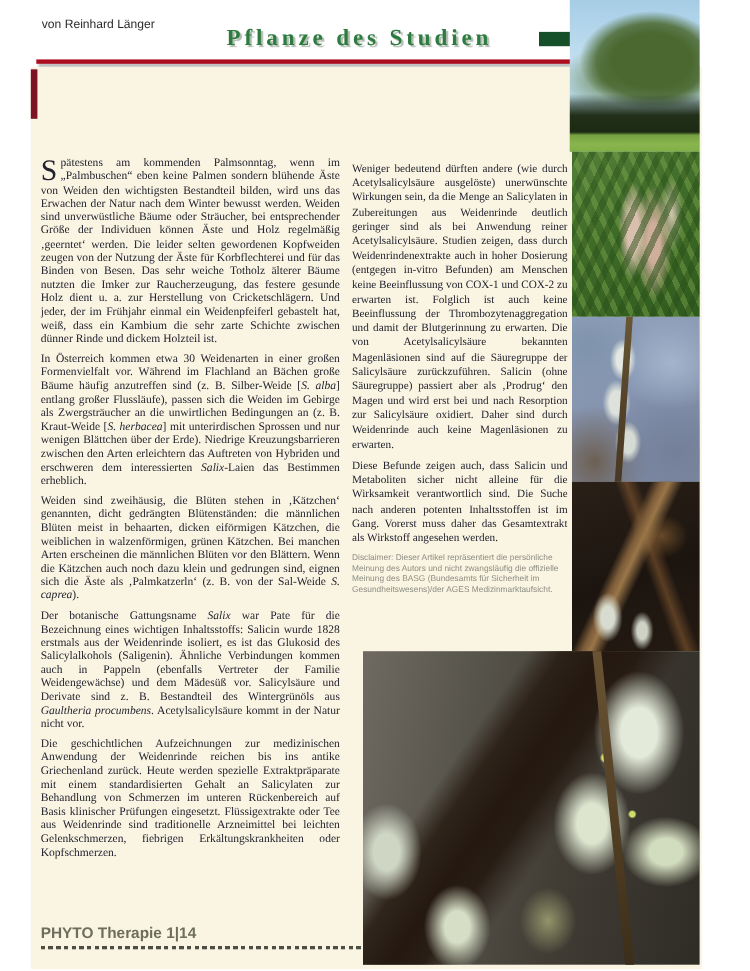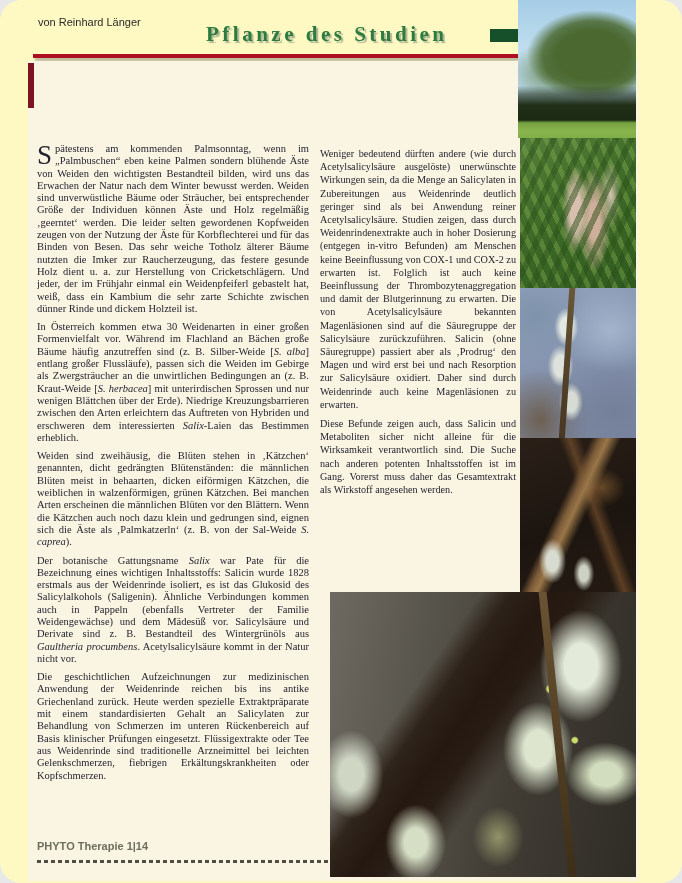--- a/index.html
+++ b/index.html
@@ -6,23 +6,23 @@
     --c-cream:#faf5e2;
     --c-red:#ad0f20;
     --c-darkred:#7c1423;
     --c-green:#2e7b40;
     --c-darkgreen:#15502a;
     --c-text:#232330;
     --c-footer:#6e6e5e;
   }
   html,body{margin:0;padding:0;background:#e8e8e8;}
   .page{
-    position:relative;width:682px;height:883px;background:#fef9c3;
+    position:relative;width:682px;height:883px;background:#ffffff;
     margin:0 auto;overflow:hidden;
-    font-family:"Liberation Serif", serif;color:var(--c-text);border-radius:21px;
+    font-family:"Liberation Serif", serif;color:var(--c-text);
   }
   
   .author{
     position:absolute;left:38px;top:16px;
     font-family:"Liberation Sans", sans-serif;font-size:11px;color:#2a2a2a;
   }
   .series-title{
     position:absolute;left:206px;top:22px;
     font-family:"Liberation Serif", serif;font-size:21px;font-weight:bold;
     letter-spacing:3.5px;color:var(--c-green);
@@ -70,21 +70,21 @@
   }
   .disclaimer{
     margin-top:14px;
     font-family:"Liberation Sans", sans-serif;
     font-size:7.6px;line-height:9.6px;color:#8d8d83;text-align:left;
   }
   
   .footer-label{
     position:absolute;left:37px;top:840px;
     font-family:"Liberation Sans", sans-serif;font-weight:bold;
-    font-size:11px;color:var(--c-footer);
+    font-size:14px;color:var(--c-footer);
   }
   .footer-dots{
     position:absolute;left:37px;top:860px;width:294px;height:3px;
     background:repeating-linear-gradient(90deg,#4e4e44 0 4px,transparent 4px 7px);
   }
   
   .photo{position:absolute;}
   .photo-tree{
     left:518px;top:0;width:118px;height:138px;
     background:
@@ -180,18 +180,19 @@
     <p><span class="dropcap">S</span><span><span>pätestens am kommenden Palmsonntag, wenn im „Palmbuschen“ eben keine Palmen sondern blühende Äste von Weiden den wichtigsten Bestandteil bilden, wird uns das Erwachen der Natur nach dem Winter bewusst werden. Weiden sind unverwüstliche Bäume oder Sträucher, bei entsprechender Größe der Individuen können Äste und Holz regelmäßig ‚geerntet‘ werden. Die leider selten gewordenen Kopfweiden zeugen von der Nutzung der Äste für Korbflechterei und für das Binden von Besen. Das sehr weiche Totholz älterer Bäume nutzten die Imker zur Raucherzeugung, das festere gesunde Holz dient u. a. zur Herstellung von Cricketschlägern. Und jeder, der im Frühjahr einmal ein Weidenpfeiferl gebastelt hat, weiß, dass ein Kambium die sehr zarte Schichte zwischen dünner Rinde und dickem Holzteil ist.</span></span></p>
     <p><span>In Österreich kommen etwa 30 Weidenarten in einer großen Formenvielfalt vor. Während im Flachland an Bächen große Bäume häufig anzutreffen sind (z. B. Silber-Weide [</span><i>S. alba</i><span>] entlang großer Flussläufe), passen sich die Weiden im Gebirge als Zwergsträucher an die unwirtlichen Bedingungen an (z. B. Kraut-Weide [</span><i>S. herbacea</i><span>] mit unterirdischen Sprossen und nur wenigen Blättchen über der Erde). Niedrige Kreuzungsbarrieren zwischen den Arten erleichtern das Auftreten von Hybriden und erschweren dem interessierten </span><i>Salix</i><span>-Laien das Bestimmen erheblich.</span></p>
     <p><span>Weiden sind zweihäusig, die Blüten stehen in ‚Kätzchen‘ genannten, dicht gedrängten Blütenständen: die männlichen Blüten meist in behaarten, dicken eiförmigen Kätzchen, die weiblichen in walzenförmigen, grünen Kätzchen. Bei manchen Arten erscheinen die männlichen Blüten vor den Blättern. Wenn die Kätzchen auch noch dazu klein und gedrungen sind, eignen sich die Äste als ‚Palmkatzerln‘ (z. B. von der Sal-Weide </span><i>S. caprea</i><span>).</span></p>
     <p><span>Der botanische Gattungsname </span><i>Salix</i><span> war Pate für die Bezeichnung eines wichtigen Inhaltsstoffs: Salicin wurde 1828 erstmals aus der Weidenrinde isoliert, es ist das Glukosid des Salicylalkohols (Saligenin). Ähnliche Verbindungen kommen auch in Pappeln (ebenfalls Vertreter der Familie Weidengewächse) und dem Mädesüß vor. Salicylsäure und Derivate sind z. B. Bestandteil des Wintergrünöls aus </span><i>Gaultheria procumbens</i><span>. Acetylsalicylsäure kommt in der Natur nicht vor.</span></p>
     <p><span>Die geschichtlichen Aufzeichnungen zur medizinischen Anwendung der Weidenrinde reichen bis ins antike Griechenland zurück. Heute werden spezielle Extraktpräparate mit einem standardisierten Gehalt an Salicylaten zur Behandlung von Schmerzen im unteren Rückenbereich auf Basis klinischer Prüfungen eingesetzt. Flüssigextrakte oder Tee aus Weidenrinde sind traditionelle Arzneimittel bei leichten Gelenkschmerzen, fiebrigen Erkältungskrankheiten oder Kopfschmerzen.</span></p>
   </div>
 
   <div class="col col-right">
     <p><span>Weniger bedeutend dürften andere (wie durch Acetylsalicylsäure ausgelöste) unerwünschte Wirkungen sein, da die Menge an Salicylaten in Zubereitungen aus Weidenrinde deutlich geringer sind als bei Anwendung reiner Acetylsalicylsäure. Studien zeigen, dass durch Weidenrindenextrakte auch in hoher Dosierung (entgegen in-vitro Befunden) am Menschen keine Beeinflussung von COX-1 und COX-2 zu erwarten ist. Folglich ist auch keine Beeinflussung der Thrombozytenaggregation und damit der Blutgerinnung zu erwarten. Die von Acetylsalicylsäure bekannten Magenläsionen sind auf die Säuregruppe der Salicylsäure zurückzuführen. Salicin (ohne Säuregruppe) passiert aber als ‚Prodrug‘ den Magen und wird erst bei und nach Resorption zur Salicylsäure oxidiert. Daher sind durch Weidenrinde auch keine Magenläsionen zu erwarten.</span></p>
     <p><span>Diese Befunde zeigen auch, dass Salicin und Metaboliten sicher nicht alleine für die Wirksamkeit verantwortlich sind. Die Suche nach anderen potenten Inhaltsstoffen ist im Gang. Vorerst muss daher das Gesamtextrakt als Wirkstoff angesehen werden.</span></p>
+    <p class="disclaimer">Disclaimer: Dieser Artikel repräsentiert die persönliche Meinung des Autors und nicht zwangsläufig die offizielle Meinung des BASG (Bundesamts für Sicherheit im Gesundheitswesens)/der AGES Medizinmarktaufsicht.</p>
   </div>
 
   <div class="footer-label">PHYTO Therapie 1|14</div>
   <div class="footer-dots"></div>
 
 </div>
 
 </body></html>

